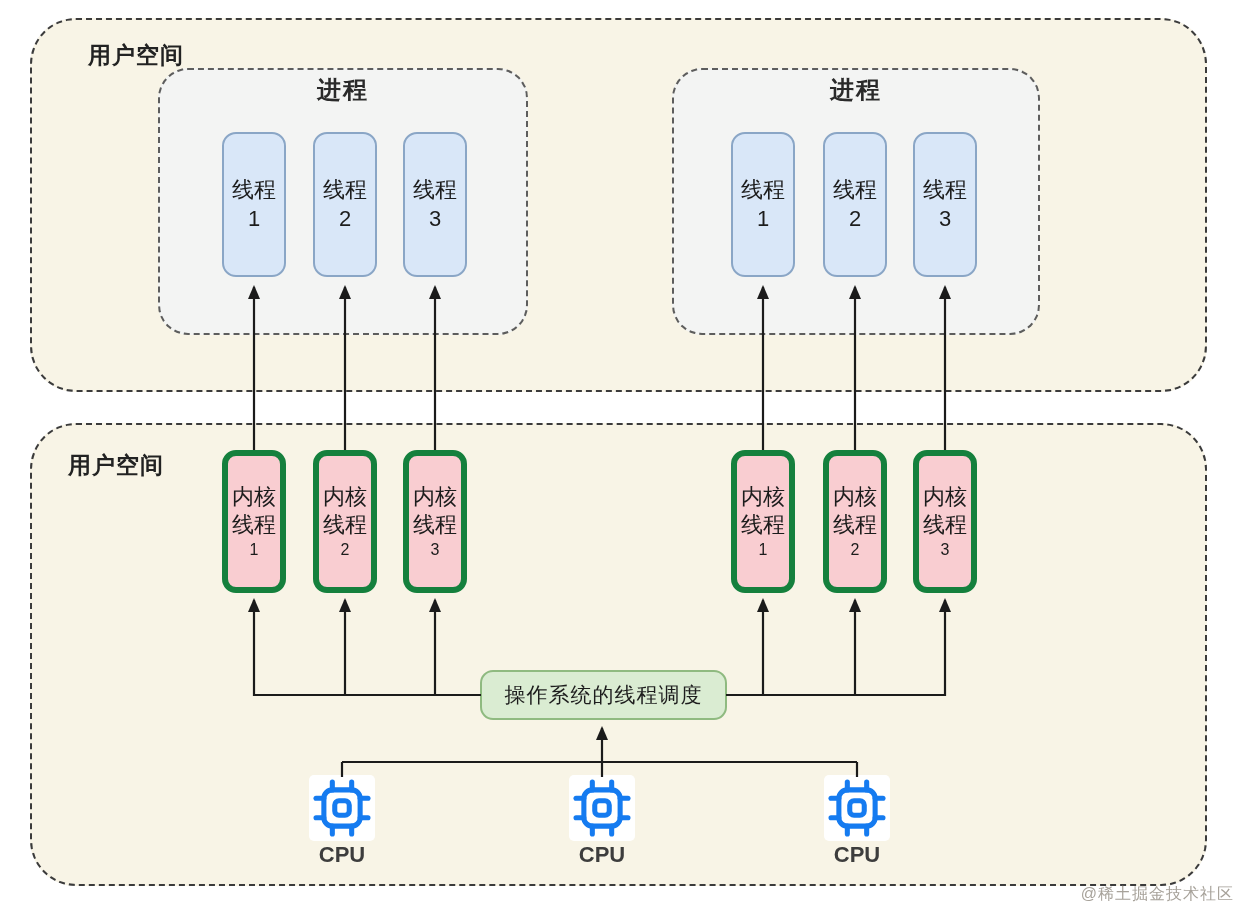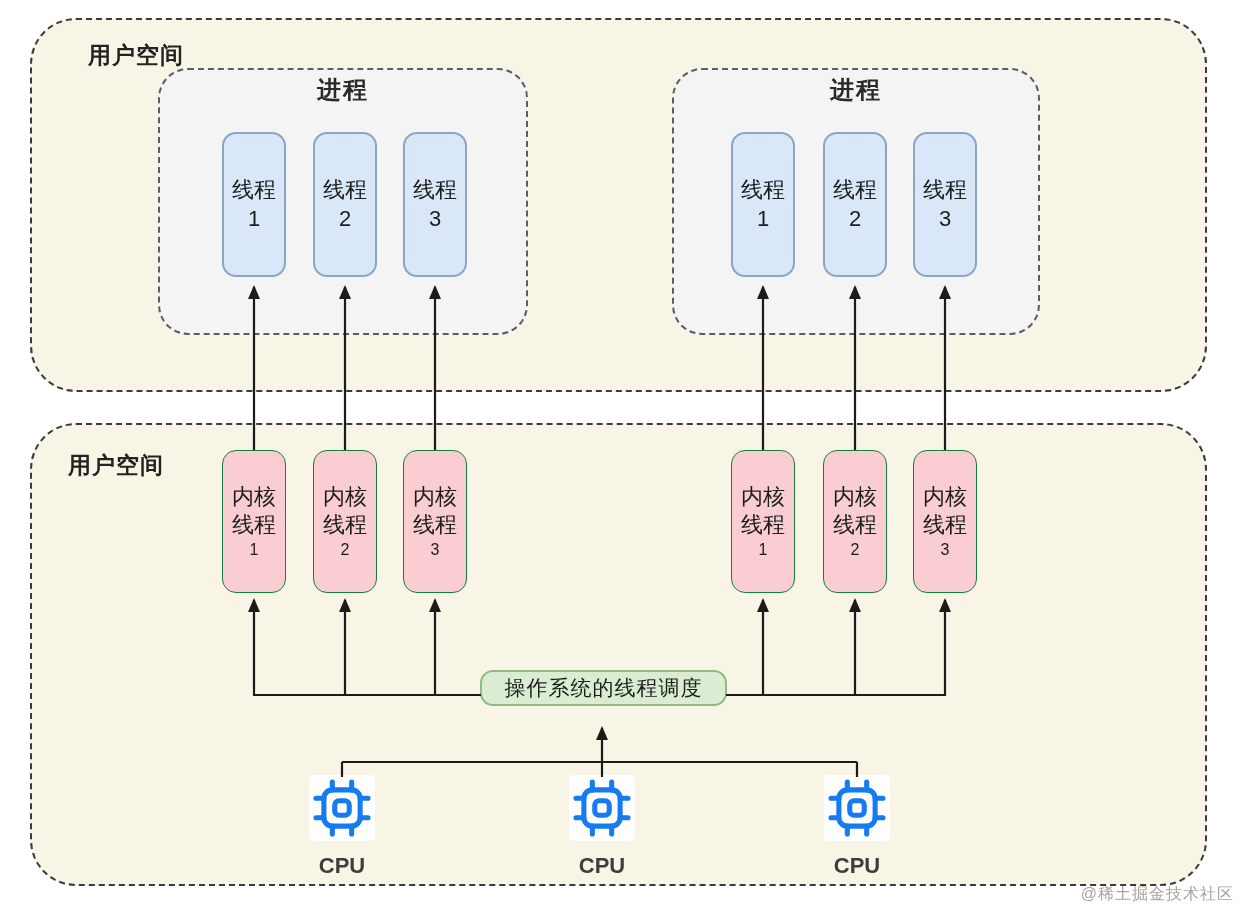--- a/index.html
+++ b/index.html
@@ -20,37 +20,37 @@
   }
   .process-title{margin-top:4px;font-size:24px;font-weight:bold;color:#2a2a2a;letter-spacing:2px;}
   .thread{
     position:absolute;top:132px;width:64px;height:145px;background:#d9e7f8;
     border:2px solid #8aa6c6;border-radius:14px;box-sizing:border-box;
     display:flex;flex-direction:column;align-items:center;justify-content:center;
     font-size:22px;color:#1c1c1c;line-height:1.3;
   }
   .kthread{
     position:absolute;top:450px;width:64px;height:143px;background:#f9cdd1;
-    border:1px solid #15803d;border-radius:14px;box-sizing:border-box;
+    border:6px solid #15803d;border-radius:14px;box-sizing:border-box;
     display:flex;flex-direction:column;align-items:center;justify-content:center;
     font-size:22px;color:#1c1c1c;line-height:1.25;
   }
   .kthread .num{font-size:16px;margin-top:2px;}
   .scheduler{
-    position:absolute;left:480px;top:670px;width:247px;height:36px;
+    position:absolute;left:480px;top:670px;width:247px;height:50px;
     background:#daecd2;border:2px solid #8fba80;border-radius:13px;box-sizing:border-box;
     display:flex;align-items:center;justify-content:center;
     font-size:21px;color:#1d1d1d;letter-spacing:1px;
   }
   .cpu{position:absolute;top:775px;width:68px;text-align:center;}
   .cpu-chip{
     width:66px;height:66px;background:#ffffff;border-radius:5px;
     display:flex;align-items:center;justify-content:center;margin:0 auto;
   }
-  .cpu-label{font-size:22px;color:#3d3d3d;margin-top:12px;font-weight:bold;}
+  .cpu-label{font-size:22px;color:#3d3d3d;margin-top:1px;font-weight:bold;}
   svg.overlay{position:absolute;left:0;top:0;pointer-events:none;}
   .watermark{
     position:absolute;right:6px;top:884px;font-size:16px;color:#a7a29a;letter-spacing:1px;
   }
 </style>
 </head>
 <body>
 
 <div class="space" style="left:30px;top:18px;width:1177px;height:374px;"></div>
 <div class="space-label" style="left:64px;top:40px;margin-left:24px;">用户空间</div>

